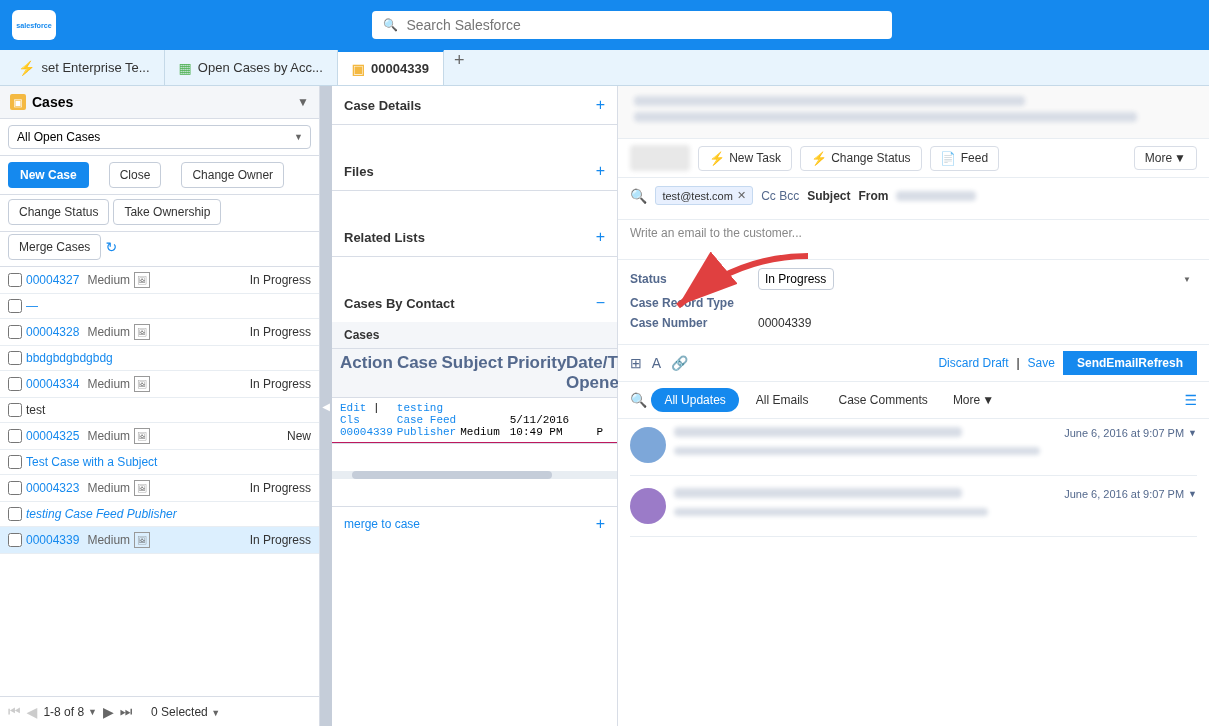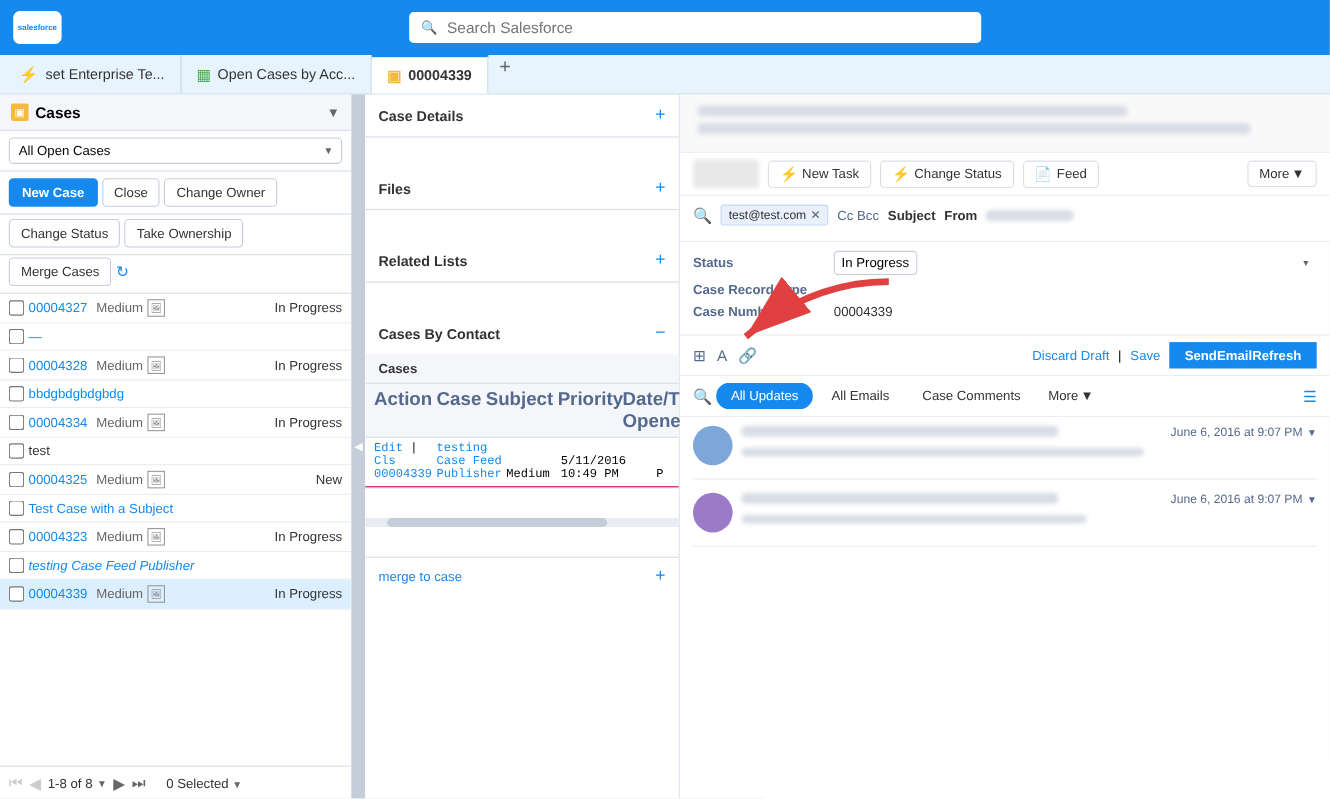--- a/index.html
+++ b/index.html
@@ -137,21 +137,21 @@
       transform: translateY(-50%);
       font-size: 9px;
       color: #666;
       pointer-events: none;
     }
 
     .sidebar-actions {
       padding: 6px 8px;
       display: flex;
       flex-wrap: wrap;
-      gap: 4px;
+      gap: 20px;
       border-bottom: 1px solid #d8dde6;
     }
     .btn-primary {
       background: #1589ee;
       color: white;
       border: none;
       border-radius: 4px;
       padding: 5px 12px;
       font-size: 12px;
       cursor: pointer;
@@ -825,20 +825,23 @@
           <span>test@test.com</span>
           <span class="email-tag-close">✕</span>
         </div>
         <span class="email-bcc-label">Cc Bcc</span>
         <span class="email-subject-label">Subject</span>
         <span class="email-from-label">From</span>
         <div class="blurred-text" style="width:80px; height:10px; display:inline-block; margin:0;"></div>
       </div>
     </div>
 
+    <div class="email-body-area">
+      <span>Write an email to the customer...</span>
+    </div>
 
     <div class="case-fields">
       <div class="field-row">
         <span class="field-label">Status</span>
         <div class="status-wrapper">
           <select class="status-select">
             <option>In Progress</option>
           </select>
         </div>
       </div>

